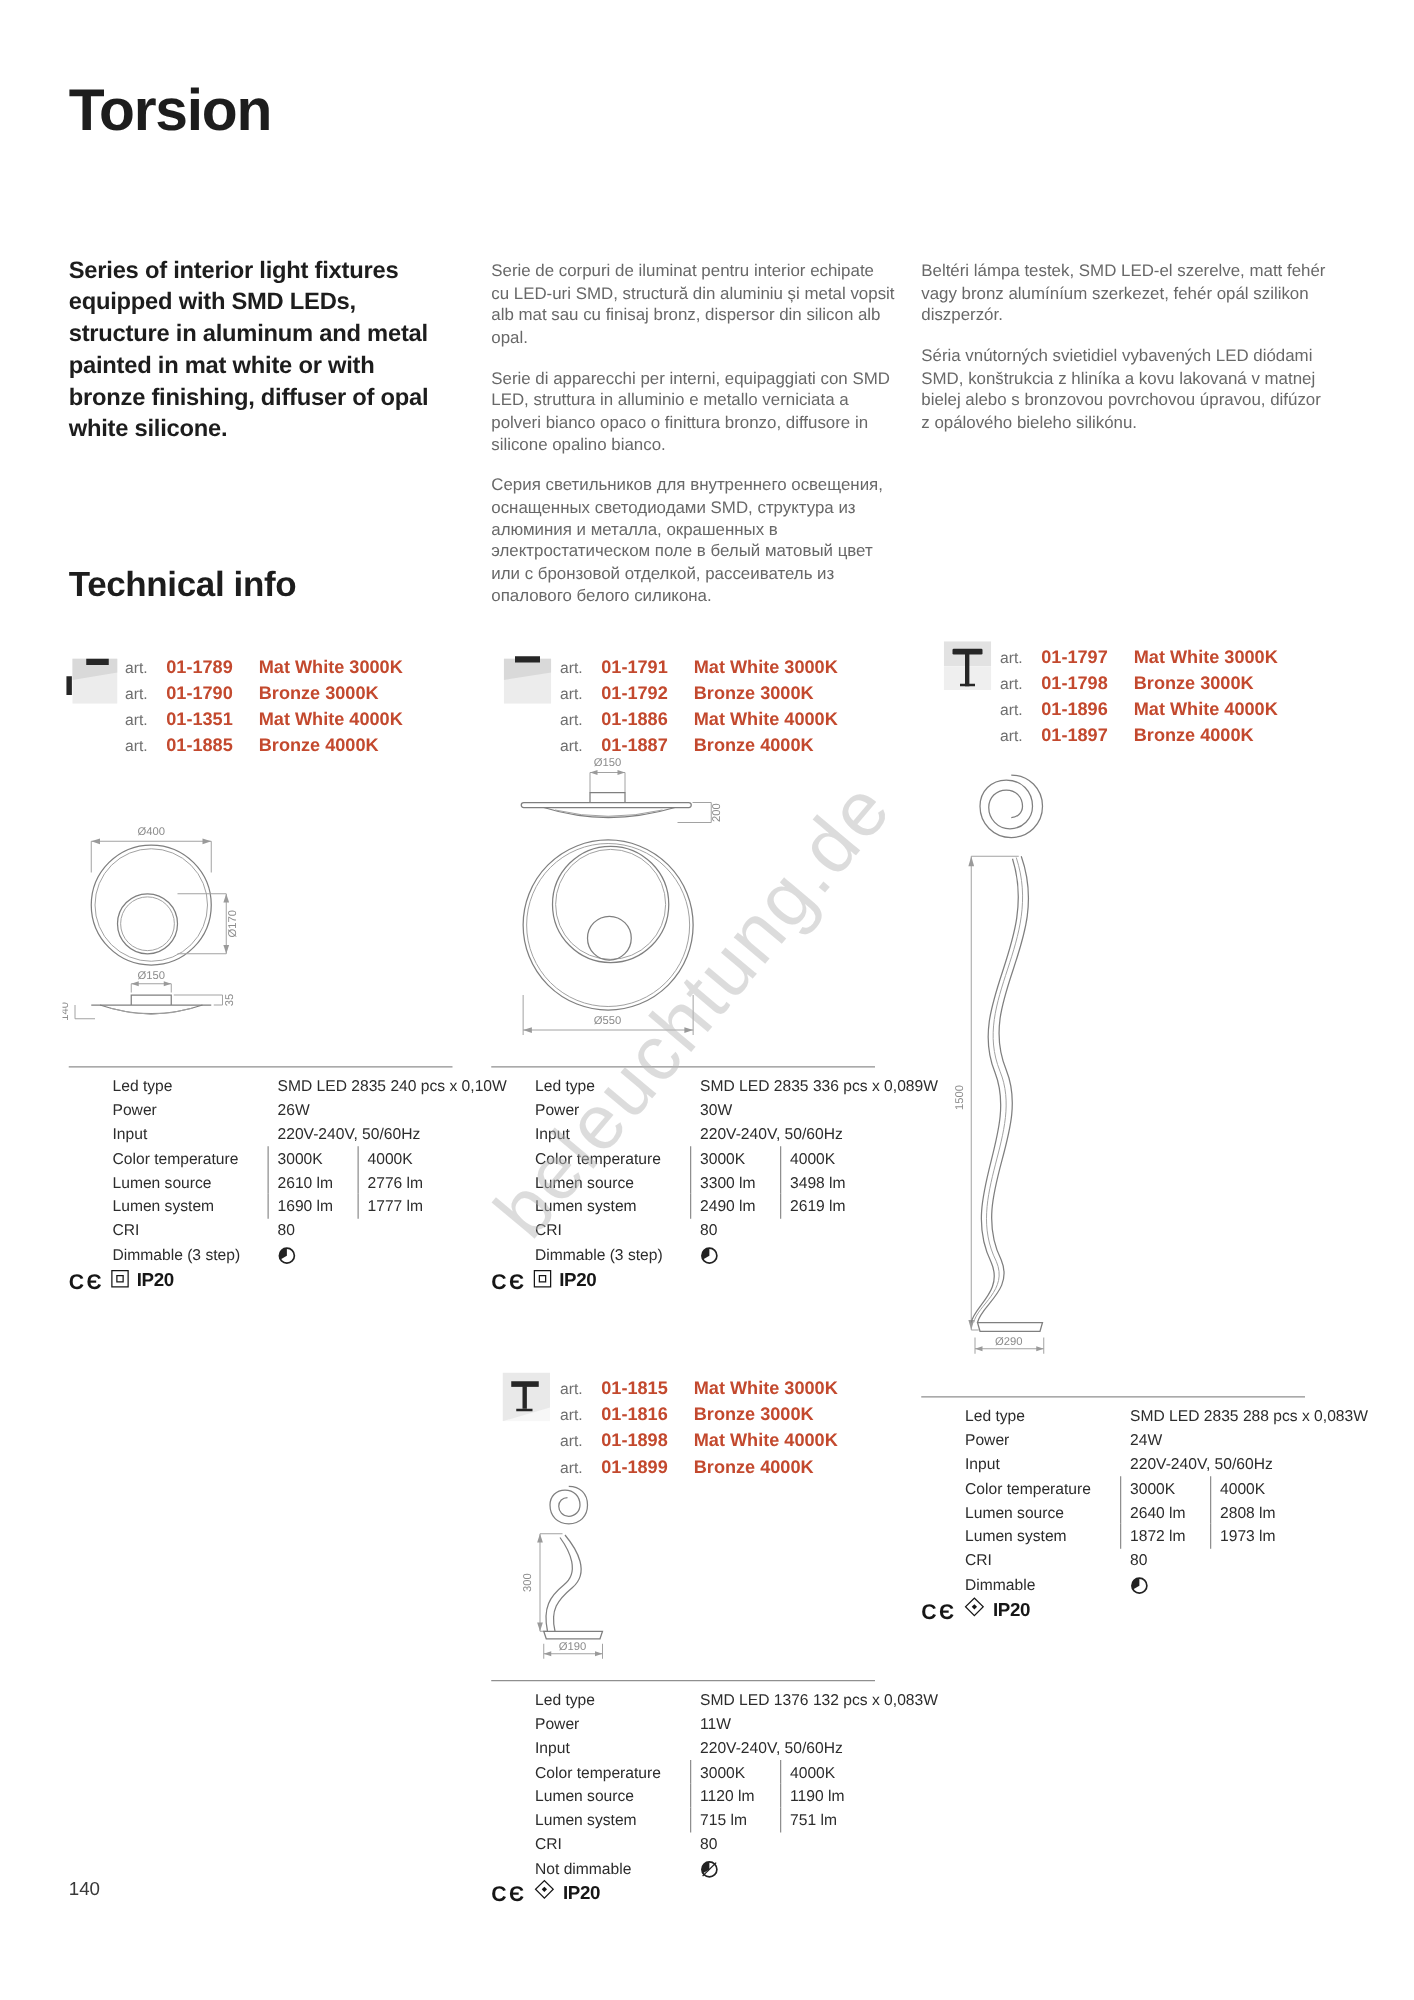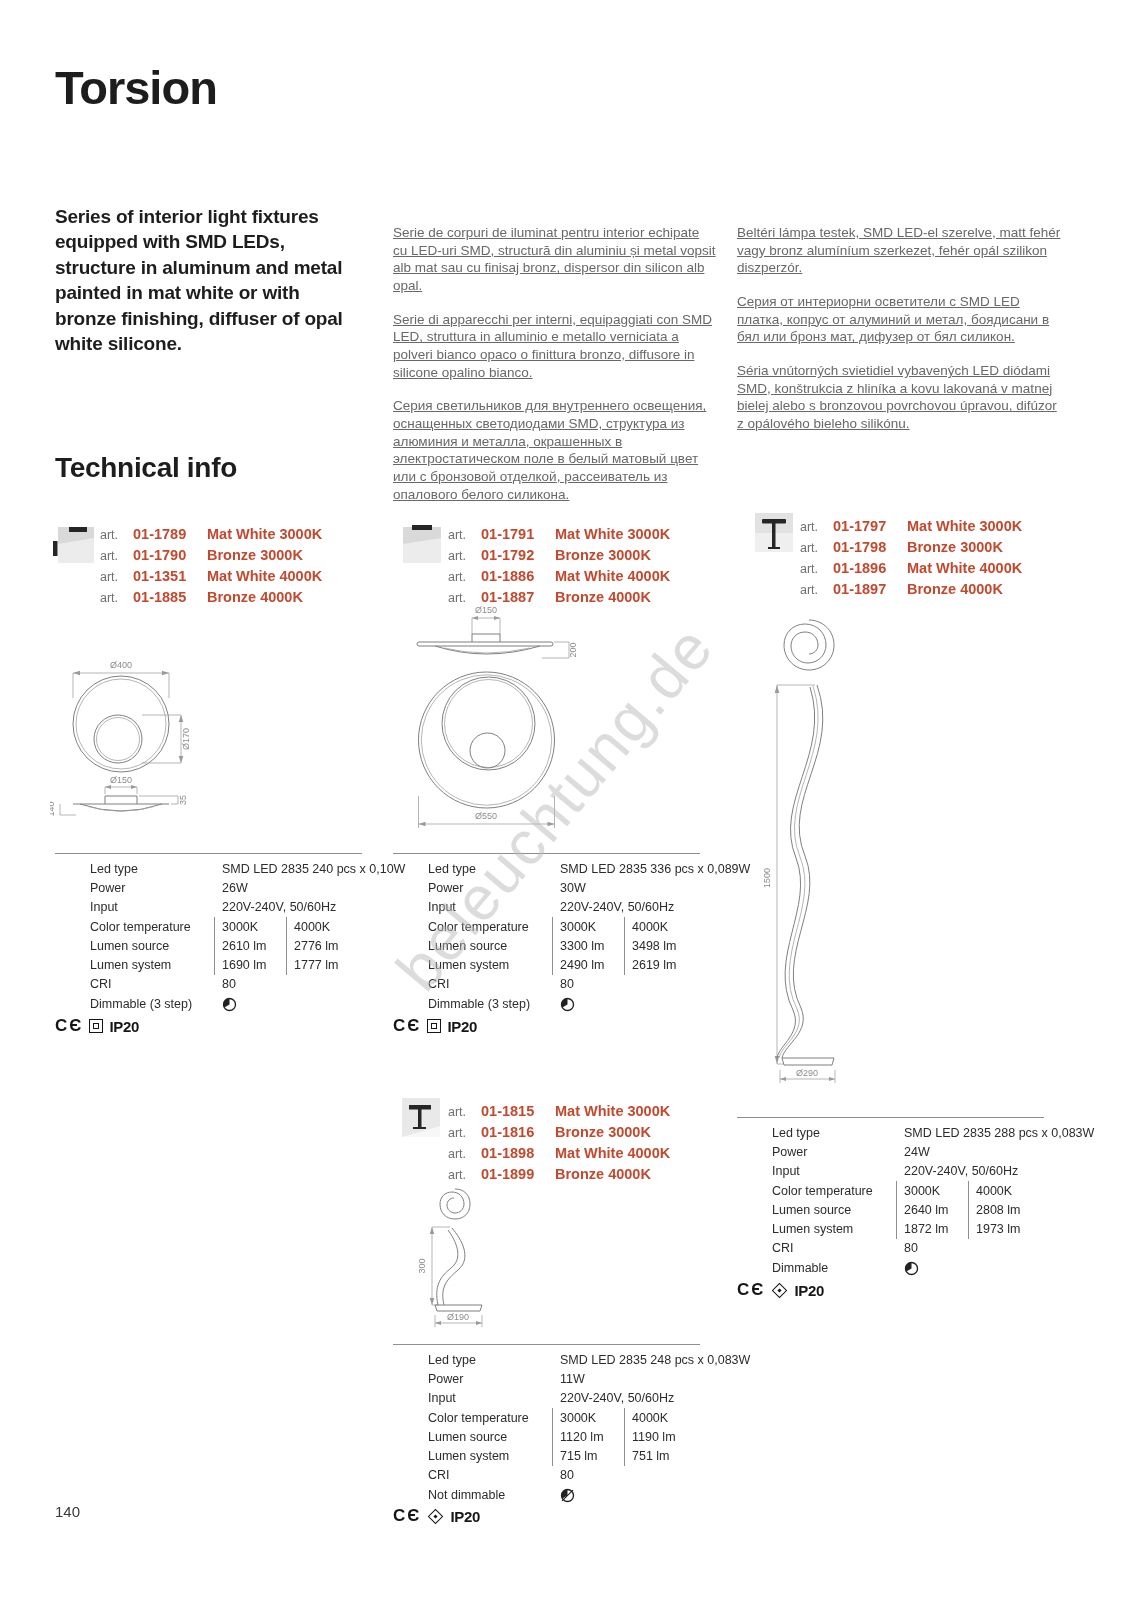--- a/index.html
+++ b/index.html
@@ -5,21 +5,21 @@
   :root{ --red:#c3492e; --ink:#1d1d1d; --gray:#686868; --line:#8f8f8f; }
   html,body{ margin:0; padding:0; background:#ffffff; }
   body{ font-family:"Liberation Sans", sans-serif; }
   .page{ position:relative; width:1131px; height:1600px; background:#fff; overflow:hidden; }
 
   .title{ position:absolute; left:55px; top:60px; font-size:47px; font-weight:800; color:var(--ink); letter-spacing:-1px; }
   .section-title{ position:absolute; left:55px; top:452px; font-size:28px; font-weight:800; color:var(--ink); letter-spacing:-0.3px; }
 
   .intro-en{ position:absolute; left:55px; top:204px; width:310px; font-size:19px; font-weight:700; line-height:1.34; color:var(--ink); letter-spacing:-0.2px; }
   .intro-col{ position:absolute; top:208px; width:324px; font-size:13.5px; color:var(--gray); line-height:1.31; }
-  .intro-col p{ margin:16px 0 15px 0;text-decoration:underline; }
+  .intro-col p{ margin:0 0 15px 0; }
   .col2{ left:393px; } .col3{ left:737px; }
 
   .prod-icon{ position:absolute; }
 
   .art-block{ position:absolute; }
   .art-row{ display:flex; align-items:baseline; height:21px; white-space:nowrap; }
   .art-prefix{ font-size:12.5px; color:#6f6f6f; width:33px; flex:none; }
   .art-code{ font-size:14.5px; font-weight:700; color:var(--red); width:74px; flex:none; }
   .art-variant{ font-size:14.5px; font-weight:700; color:var(--red); }
 
@@ -29,21 +29,21 @@
   .dimtxt{ fill:#8c8c8c; font-size:9px; font-family:"Liberation Sans", sans-serif; }
   .arr{ fill:#9a9a9a; }
 
   .spec{ position:absolute; width:307px; border-top:1px solid var(--line); padding-top:5px; }
   .spec-row{ display:flex; align-items:center; height:19.3px; font-size:12.5px; color:#2c2c2c; white-space:nowrap; }
   .spec-label{ width:124px; flex:none;margin-left:35px; }
   .spec-cell{ width:64px; flex:none; border-left:1px solid var(--line); padding-left:7px; align-self:stretch; display:flex; align-items:center; }
   .spec-value{ padding-left:8px; }
   .dim-icon{ display:inline-block; margin-left:8px; position:relative; top:2px; }
 
-  .cert{ position:absolute; display:flex; align-items:center; gap:6px; }
+  .cert{ position:absolute; display:flex; align-items:flex-start; gap:6px; }
   .ce-mark{ font-size:17px; font-weight:600; color:#161616; letter-spacing:2px; }
   .sq-outer{ width:12px; height:12px; border:1.6px solid #161616; display:flex; align-items:center; justify-content:center; flex:none; }
   .sq-inner{ width:4px; height:4px; border:1.6px solid #161616; }
   .dm-outer{ width:9px; height:9px; border:1.6px solid #161616; transform:rotate(45deg); display:flex; align-items:center; justify-content:center; flex:none; margin:0 3px; }
   .dm-inner{ width:3px; height:3px; background:#161616; }
   .ip-mark{ font-size:15px; font-weight:700; color:#161616; letter-spacing:-0.3px; }
 
   .page-num{ position:absolute; left:55px; top:1503px; font-size:15px; color:#3a3a3a; }
 
   .watermark{ position:absolute; left:275px; top:768px; width:560px; height:80px; line-height:80px; text-align:center;
@@ -58,21 +58,20 @@
 
   <div class="intro-en">Series of interior light fixtures equipped with SMD LEDs, structure in aluminum and metal painted in mat white or with bronze finishing, diffuser of opal white silicone.</div>
 
   <div class="intro-col col2">
     <p>Serie de corpuri de iluminat pentru interior echipate cu LED-uri SMD, structură din aluminiu și metal vopsit alb mat sau cu finisaj bronz, dispersor din silicon alb opal.</p>
     <p>Serie di apparecchi per interni, equipaggiati con SMD LED, struttura in alluminio e metallo verniciata a polveri bianco opaco o finittura bronzo, diffusore in silicone opalino bianco.</p>
     <p>Серия светильников для внутреннего освещения, оснащенных светодиодами SMD, структура из алюминия и металла, окрашенных в электростатическом поле в белый матовый цвет или с бронзовой отделкой, рассеиватель из опалового белого силикона.</p>
   </div>
   <div class="intro-col col3">
     <p>Beltéri lámpa testek, SMD LED-el szerelve, matt fehér vagy bronz alumíníum szerkezet, fehér opál szilikon diszperzór.</p>
-    <p>Серия от интериорни осветители с SMD LED платка, копрус от алуминий и метал, боядисани в бял или бронз мат, дифузер от бял силикон.</p>
     <p>Séria vnútorných svietidiel vybavených LED diódami SMD, konštrukcia z hliníka a kovu lakovaná v matnej bielej alebo s bronzovou povrchovou úpravou, difúzor z opálového bieleho silikónu.</p>
   </div>
 
   <div class="section-title">Technical info</div>
 
   <svg class="prod-icon" style="left:53px; top:524px;" width="41" height="39" viewBox="0 0 41 39">
     <rect x="5" y="3" width="36" height="36" fill="#ececec"></rect>
     <path d="M5,3 H41 V14 L5,20 Z" fill="#d9d9d9"></path>
     <rect x="16" y="3" width="18" height="5" fill="#262626"></rect>
     <rect x="0" y="17" width="4.5" height="15" fill="#262626"></rect>
@@ -431,21 +430,21 @@
       <line class="ln2" x1="94" y1="137" x2="94" y2="149"></line>
     <line class="ln2" x1="47" y1="145" x2="94" y2="145"></line>
     <path class="arr" d="M47,145 l6,-2 v4 z"></path>
       <path class="arr" d="M94,145 l-6,-2 v4 z"></path>
     <text class="dimtxt" x="70" y="142" text-anchor="middle">Ø190</text>
   </svg>
 
   <div class="spec" style="left:393px; top:1344px;">
     <div class="spec-row">
         <span class="spec-label">Led type</span>
-        <span class="spec-value">SMD LED 2835 248 pcs x 0,083W</span>
+        <span class="spec-value">SMD LED 1376 132 pcs x 0,083W</span>
       </div>
     <div class="spec-row">
         <span class="spec-label">Power</span>
         <span class="spec-value">11W</span>
       </div>
     <div class="spec-row">
         <span class="spec-label">Input</span>
         <span class="spec-value">220V-240V, 50/60Hz</span>
       </div>
     <div class="spec-row">

